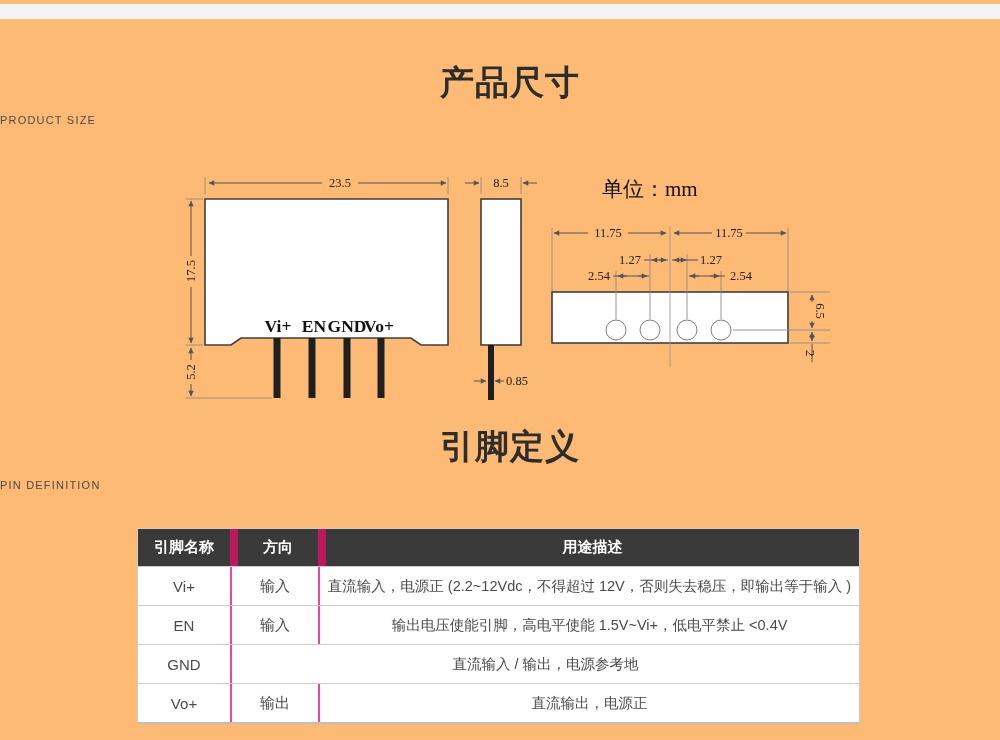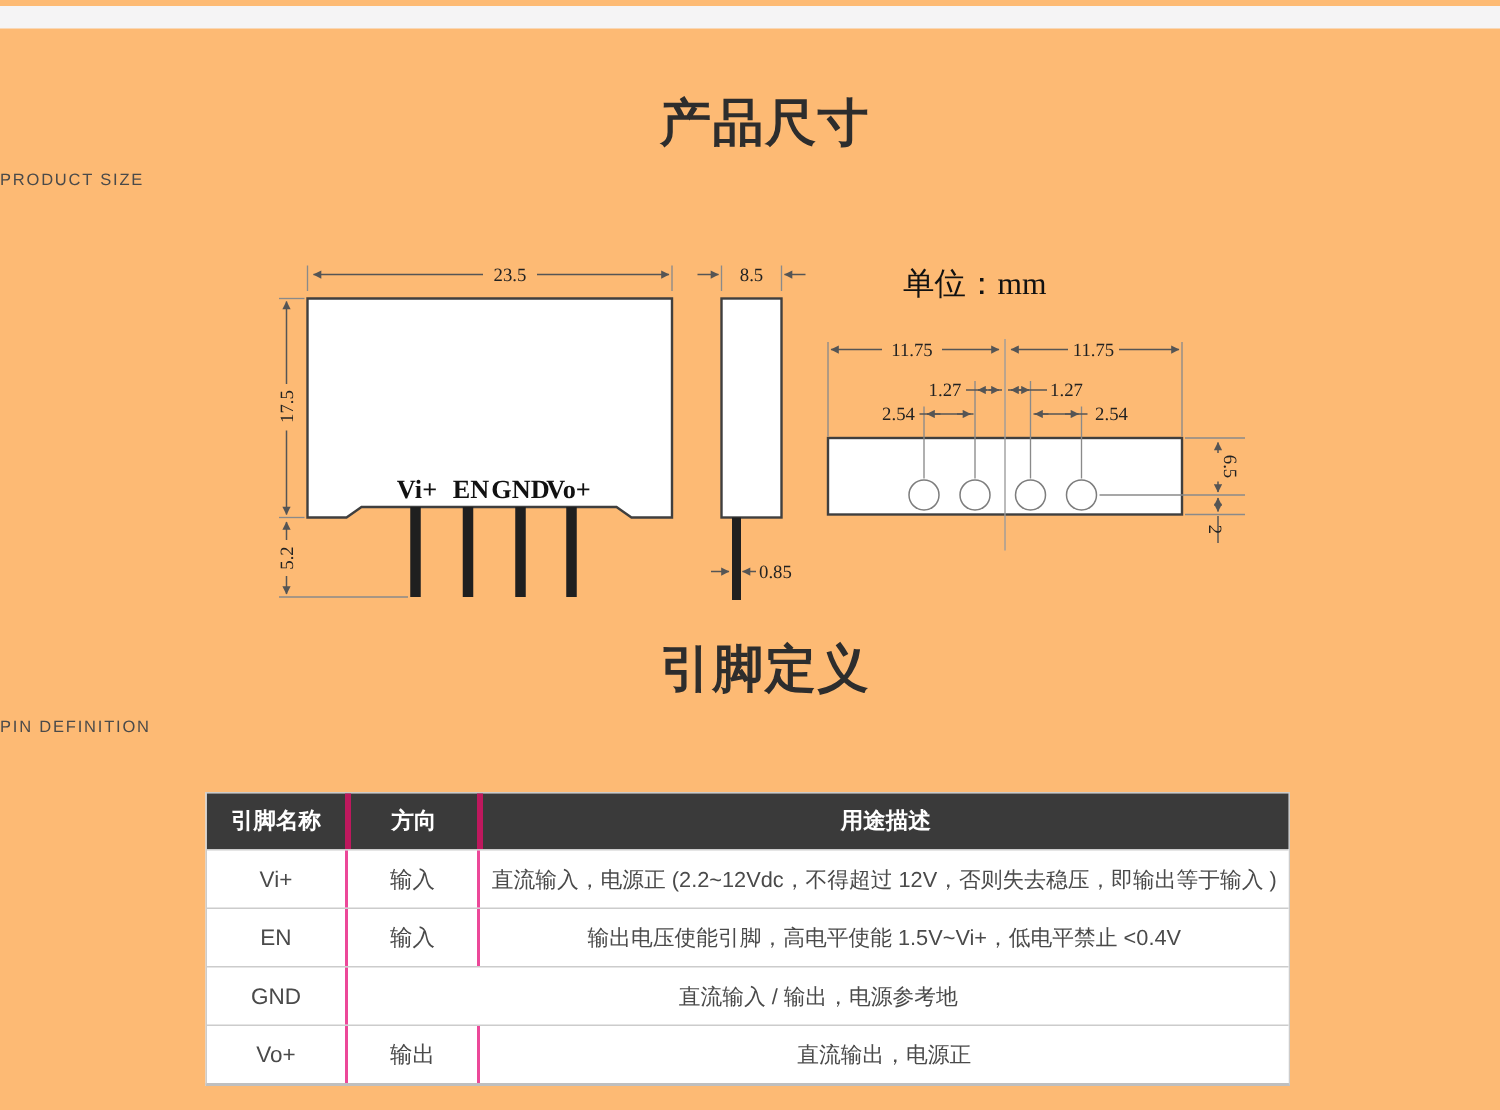--- a/index.html
+++ b/index.html
@@ -34,21 +34,21 @@
 
   .pin-table{
     position:absolute;left:137px;top:528px;width:723px;box-sizing:border-box;
     border:1px solid #cccccc;border-bottom:2px solid #bfbfbf;background:#ffffff;
   }
   .thead{display:flex;background:#3a3a3a;height:37px;}
   .th{
     color:#ffffff;font-size:15px;font-weight:700;
     display:flex;align-items:center;justify-content:center;box-sizing:border-box;
   }
-  .th + .th{border-left:4px solid #be185d;}
+  .th + .th{border-left:8px solid #be185d;}
   .tr{display:flex;height:38px;border-top:1px solid #cccccc;background:#ffffff;}
   .td{
     font-size:15px;color:#4a4a4a;
     display:flex;align-items:center;justify-content:center;box-sizing:border-box;
   }
   .td + .td{border-left:2px solid #ec4899;}
   .c1{width:92px;flex:none;}
   .c2{width:88px;flex:none;}
   .c3{flex:1;min-width:0;}
   .td.c3{font-size:14.5px;white-space:nowrap;}

